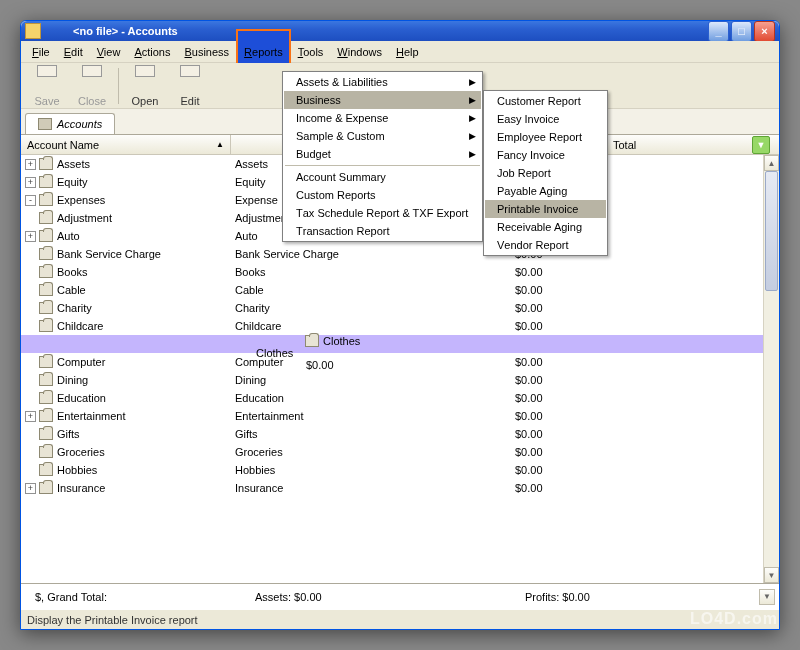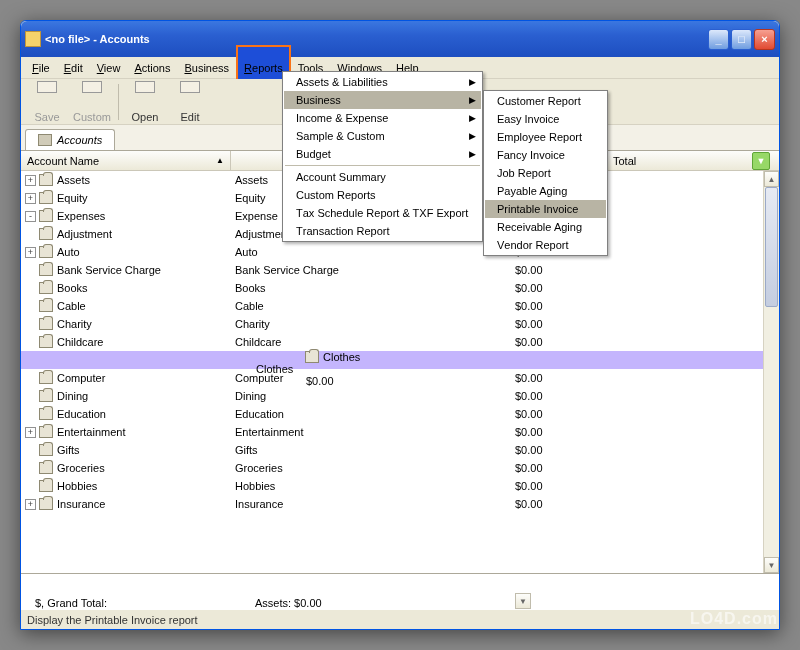--- a/index.html
+++ b/index.html
@@ -1,18 +1,18 @@
 <!DOCTYPE html>
 <html><head>
 <meta charset="utf-8">
 <style>
 * { box-sizing: border-box; margin: 0; padding: 0; font-family: Tahoma, Arial, sans-serif; font-size: 11px; }
 body { background: #888; display: flex; align-items: center; justify-content: center; height: 650px; overflow: hidden; }
 .window { width: 760px; height: 610px; background: #ece9d8; border: 1px solid #0054e3; border-radius: 6px 6px 0 0; box-shadow: 0 4px 20px rgba(0,0,0,.5); position: relative; display: flex; flex-direction: column; }
-.titlebar { height: 36px; background: linear-gradient(#3b77e0,#2a5fd0 40%,#1d4ec0); border-radius: 6px 6px 0 0; display: flex; align-items: center; padding: 0 4px; color: #fff; }
+.titlebar { height: 20px; background: linear-gradient(#3b77e0,#2a5fd0 40%,#1d4ec0); border-radius: 6px 6px 0 0; display: flex; align-items: center; padding: 0 4px; color: #fff; gap: 28px; }
 .titlebar .app-icon { width: 16px; height: 16px; background: #f6d36b; border: 1px solid #c0953a; margin-right: 4px; }
 .titlebar .title { flex: 1; font-weight: bold; }
 .titlebar .win-btns { display: flex; gap: 2px; }
 .titlebar .win-btn { width: 21px; height: 21px; background: linear-gradient(#dce8fb,#6f9de0); border: 1px solid #2a5fd0; border-radius: 3px; display: flex; align-items: center; justify-content: center; color: #fff; font-weight: bold; }
 .titlebar .win-btn.close { background: linear-gradient(#f6a091,#e14a32); border-color: #b5351f; }
 
 .menubar { height: 22px; background: #ece9d8; display: flex; align-items: center; padding: 0 4px; border-bottom: 1px solid #d6d2c2; }
 .menubar .menu-item { padding: 3px 7px; cursor: default; }
 .menubar .menu-item.active { background: #1d4ed8; border: 2px solid #f97316; padding: 15px 6px; }
 .menubar .menu-item .ul { text-decoration: underline; }
@@ -45,21 +45,21 @@
 .expander.empty { border: none; background: transparent; }
 .acct-icon { width: 14px; height: 12px; background: #e8e4d5; border: 1px solid #8e8972; margin-right: 4px; position: relative; }
 .acct-icon:before { content:""; position:absolute; top:-3px; left:3px; width:8px; height:3px; background:#e8e4d5; border:1px solid #8e8972; border-bottom:none; border-radius:3px 3px 0 0; }
 .indent-1 { padding-left: 20px; }
 
 .vscroll { position: absolute; right: 0; top: 0; bottom: 0; width: 16px; background: #f1efe2; border-left: 1px solid #d6d2c2; display:flex;flex-direction:column;}
 .vscroll .sbtn { height: 16px; background: linear-gradient(#fdfdfb,#ece9d8); border: 1px solid #c0bcac; display:flex;align-items:center;justify-content:center;font-size:8px;color:#666;}
 .vscroll .track { flex: 1; position: relative; }
 .vscroll .thumb { position: absolute; top: 0; left: 1px; right: 1px; height: 120px; background: linear-gradient(#e6eaf3,#c4cde0); border: 1px solid #9aa9c8; border-radius: 2px; }
 
-.summary { height: 36px; background: #fff; border-top: 1px solid #aca899; display: flex; align-items: flex-end; padding: 0 4px; }
+.summary { height: 26px; background: #fff; border-top: 1px solid #aca899; display: flex; align-items: center; padding: 0 4px; }
 .summary .scell { padding: 0 10px; }
 .summary .scol1 { width: 220px; }
 .summary .scol2 { width: 270px; }
 .summary .scol3 { flex: 1; }
 .summary .down-btn { width:16px;height:16px;background:linear-gradient(#fdfdfb,#ece9d8);border:1px solid #c0bcac;display:flex;align-items:center;justify-content:center;font-size:8px;color:#666;}
 
 .statusbar { height: 20px; background: #ece9d8; border-top: 1px solid #fff; display: flex; align-items: center; padding: 0 6px; color: #333; }
 
 .dropdown { position: absolute; background: #fff; border: 1px solid #808080; box-shadow: 2px 2px 3px rgba(0,0,0,.3); padding: 1px; z-index: 10; }
 .dd-item { padding: 3px 20px 3px 12px; display: flex; align-items: center; white-space: nowrap; position: relative; cursor: default; }
@@ -97,21 +97,21 @@
       <div class="menu-item"><span class="ul">H</span>elp</div>
     </div>
 
   <div class="toolbar">
     <div class="tbtn disabled">
         <div class="ticon"></div>
         <span>Save</span>
       </div>
     <div class="tbtn disabled">
         <div class="ticon"></div>
-        <span>Custom</span>
+        <span>Close</span>
       </div>
     <div class="tsep"></div>
     <div class="tbtn">
         <div class="ticon"></div>
         <span>Open</span>
       </div>
     <div class="tbtn">
         <div class="ticon"></div>
         <span>Edit</span>
       </div>
@@ -317,20 +317,21 @@
       <div class="track">
           <div class="thumb"></div>
         </div>
       <div class="sbtn">▼</div>
     </div>
   </div>
 
   <div class="summary">
     <div class="scell scol1">$, Grand Total:</div>
     <div class="scell scol2">Assets: $0.00</div>
+    <div class="scell scol3">Profits: $0.00</div>
     <div class="down-btn">▼</div>
   </div>
 
   <div class="statusbar">
     <span>Display the Printable Invoice report</span>
   </div>
 
   <div class="dropdown dd1" id="dd1">
       <div class="dd-item"><span class="ul">A</span>ssets &amp; Liabilities<span class="arrow">▶</span></div>
       <div class="dd-item highlight"><span class="ul">B</span>usiness<span class="arrow">▶</span></div>

